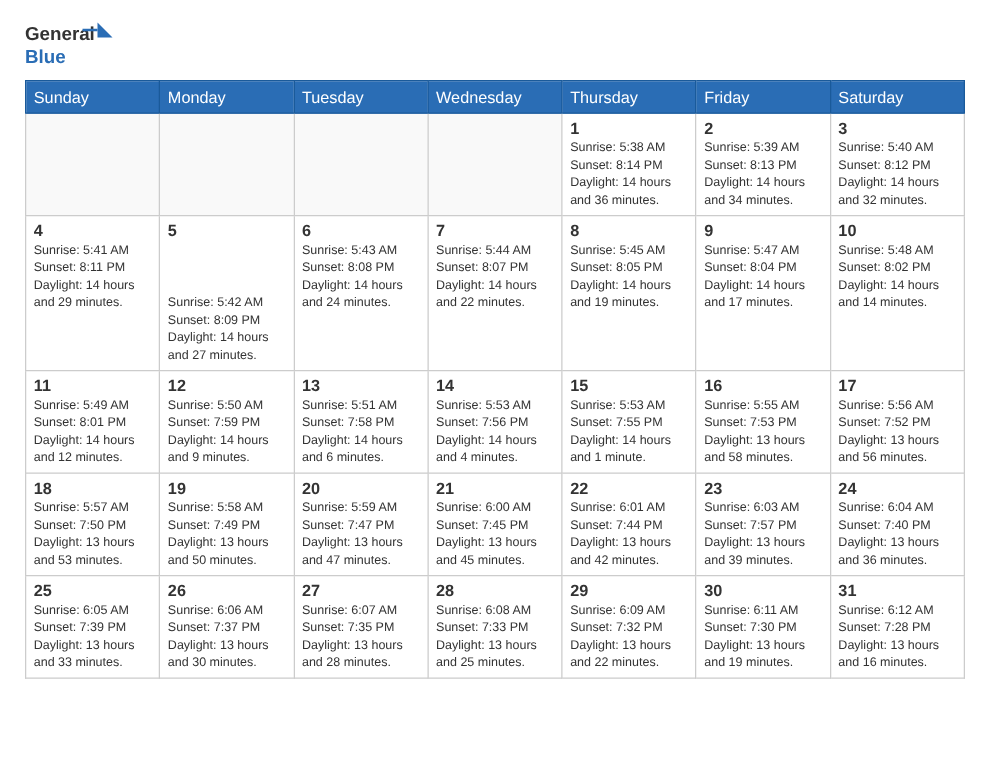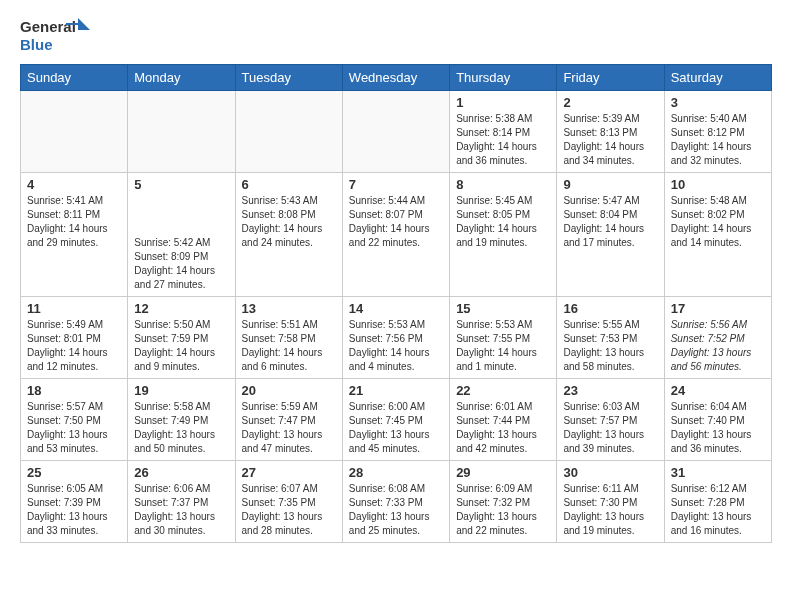--- a/index.html
+++ b/index.html
@@ -219,21 +219,21 @@
         </td>
         <td>
           <span class="day-number">16</span>
           <div class="day-info" style="white-space: pre-line;">Sunrise: 5:55 AM
 Sunset: 7:53 PM
 Daylight: 13 hours
 and 58 minutes.</div>
         </td>
         <td>
           <span class="day-number">17</span>
-          <div class="day-info" style="white-space: pre-line; font-style: italic;">Sunrise: 5:56 AM
+          <div class="day-info" style="white-space: pre-line;">Sunrise: 5:56 AM
 Sunset: 7:52 PM
 Daylight: 13 hours
 and 56 minutes.</div>
         </td>
       </tr>
       <tr>
         <td>
           <span class="day-number">18</span>
           <div class="day-info" style="white-space: pre-line;">Sunrise: 5:57 AM
 Sunset: 7:50 PM

